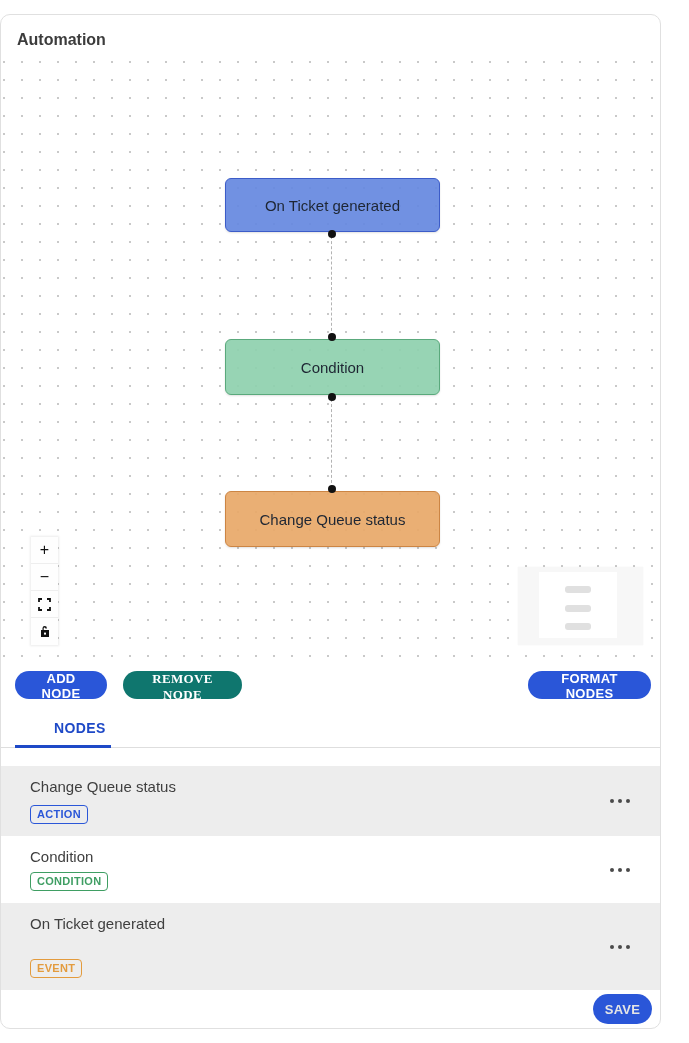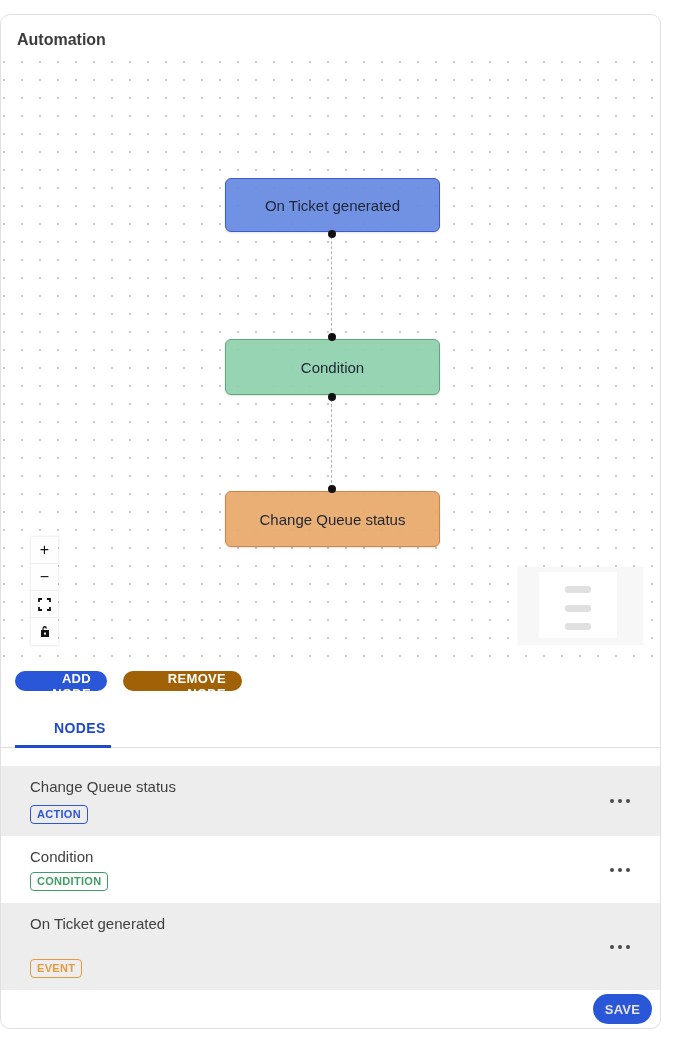--- a/index.html
+++ b/index.html
@@ -52,23 +52,23 @@
     background:#f7f7f7; box-shadow:0 0 1px rgba(0,0,0,0.08);
   }
   .minimap-viewport {
     position:absolute; left:21px; top:5px; width:78px; height:66px; background:#fff;
   }
   .minimap-node {
     position:absolute; left:26px; width:26px; height:7px; border-radius:3px; background:#e0e0e0;
   }
   
   .toolbar-btn {
-    position:absolute; top:656px; height:20px; border:none; border-radius:14px;
+    position:absolute; top:656px; height:28px; border:none; border-radius:14px;
     color:#fff; font-weight:bold; font-size:13px; letter-spacing:0.3px;
-    font-family:"Liberation Sans", sans-serif; cursor:pointer; padding:0 16px;text-align:right;
+    font-family:"Liberation Sans", sans-serif; cursor:pointer; padding:0 16px;
   }
   .btn-add    { left:14px;  width:92px; }
   .btn-remove { left:122px; width:119px; }
   .btn-format { left:527px; width:123px; }
   
   .tab-label {
     position:absolute; left:29px; top:705px; font-size:14px; font-weight:bold;
     letter-spacing:0.4px; cursor:pointer;
   }
   .tab-indicator { position:absolute; left:14px; top:730px; width:96px; height:3px; }
@@ -149,21 +149,22 @@
     <div class="minimap">
       <div class="minimap-viewport">
         <div class="minimap-node" style="top:14px;"></div>
         <div class="minimap-node" style="top:33px;"></div>
         <div class="minimap-node" style="top:51px;"></div>
       </div>
     </div>
   </div>
 
   <button class="toolbar-btn btn-add" style="background: rgb(42, 86, 216);">ADD NODE</button>
-  <button class="toolbar-btn btn-remove" style="background: #a16207;">REMOVE NODE</button>
+  <button class="toolbar-btn btn-remove" style="background: #0f766e; font-family: Liberation Serif, serif;">REMOVE NODE</button>
+  <button class="toolbar-btn btn-format" style="background: rgb(42, 86, 216);">FORMAT NODES</button>
 
   <div class="tab-label" style="color: rgb(30, 73, 199); padding-left: 24px;">NODES</div>
   <div class="tab-divider"></div>
   <div class="tab-indicator" style="background: rgb(30, 73, 199);"></div>
 
   <div class="node-list">
 
     <div class="list-row" style="background: rgb(237, 237, 237);">
       <div class="list-row-title">Change Queue status</div>
       <span class="badge" style="color: rgb(43, 87, 216); margin-top: 10px;">ACTION</span>

